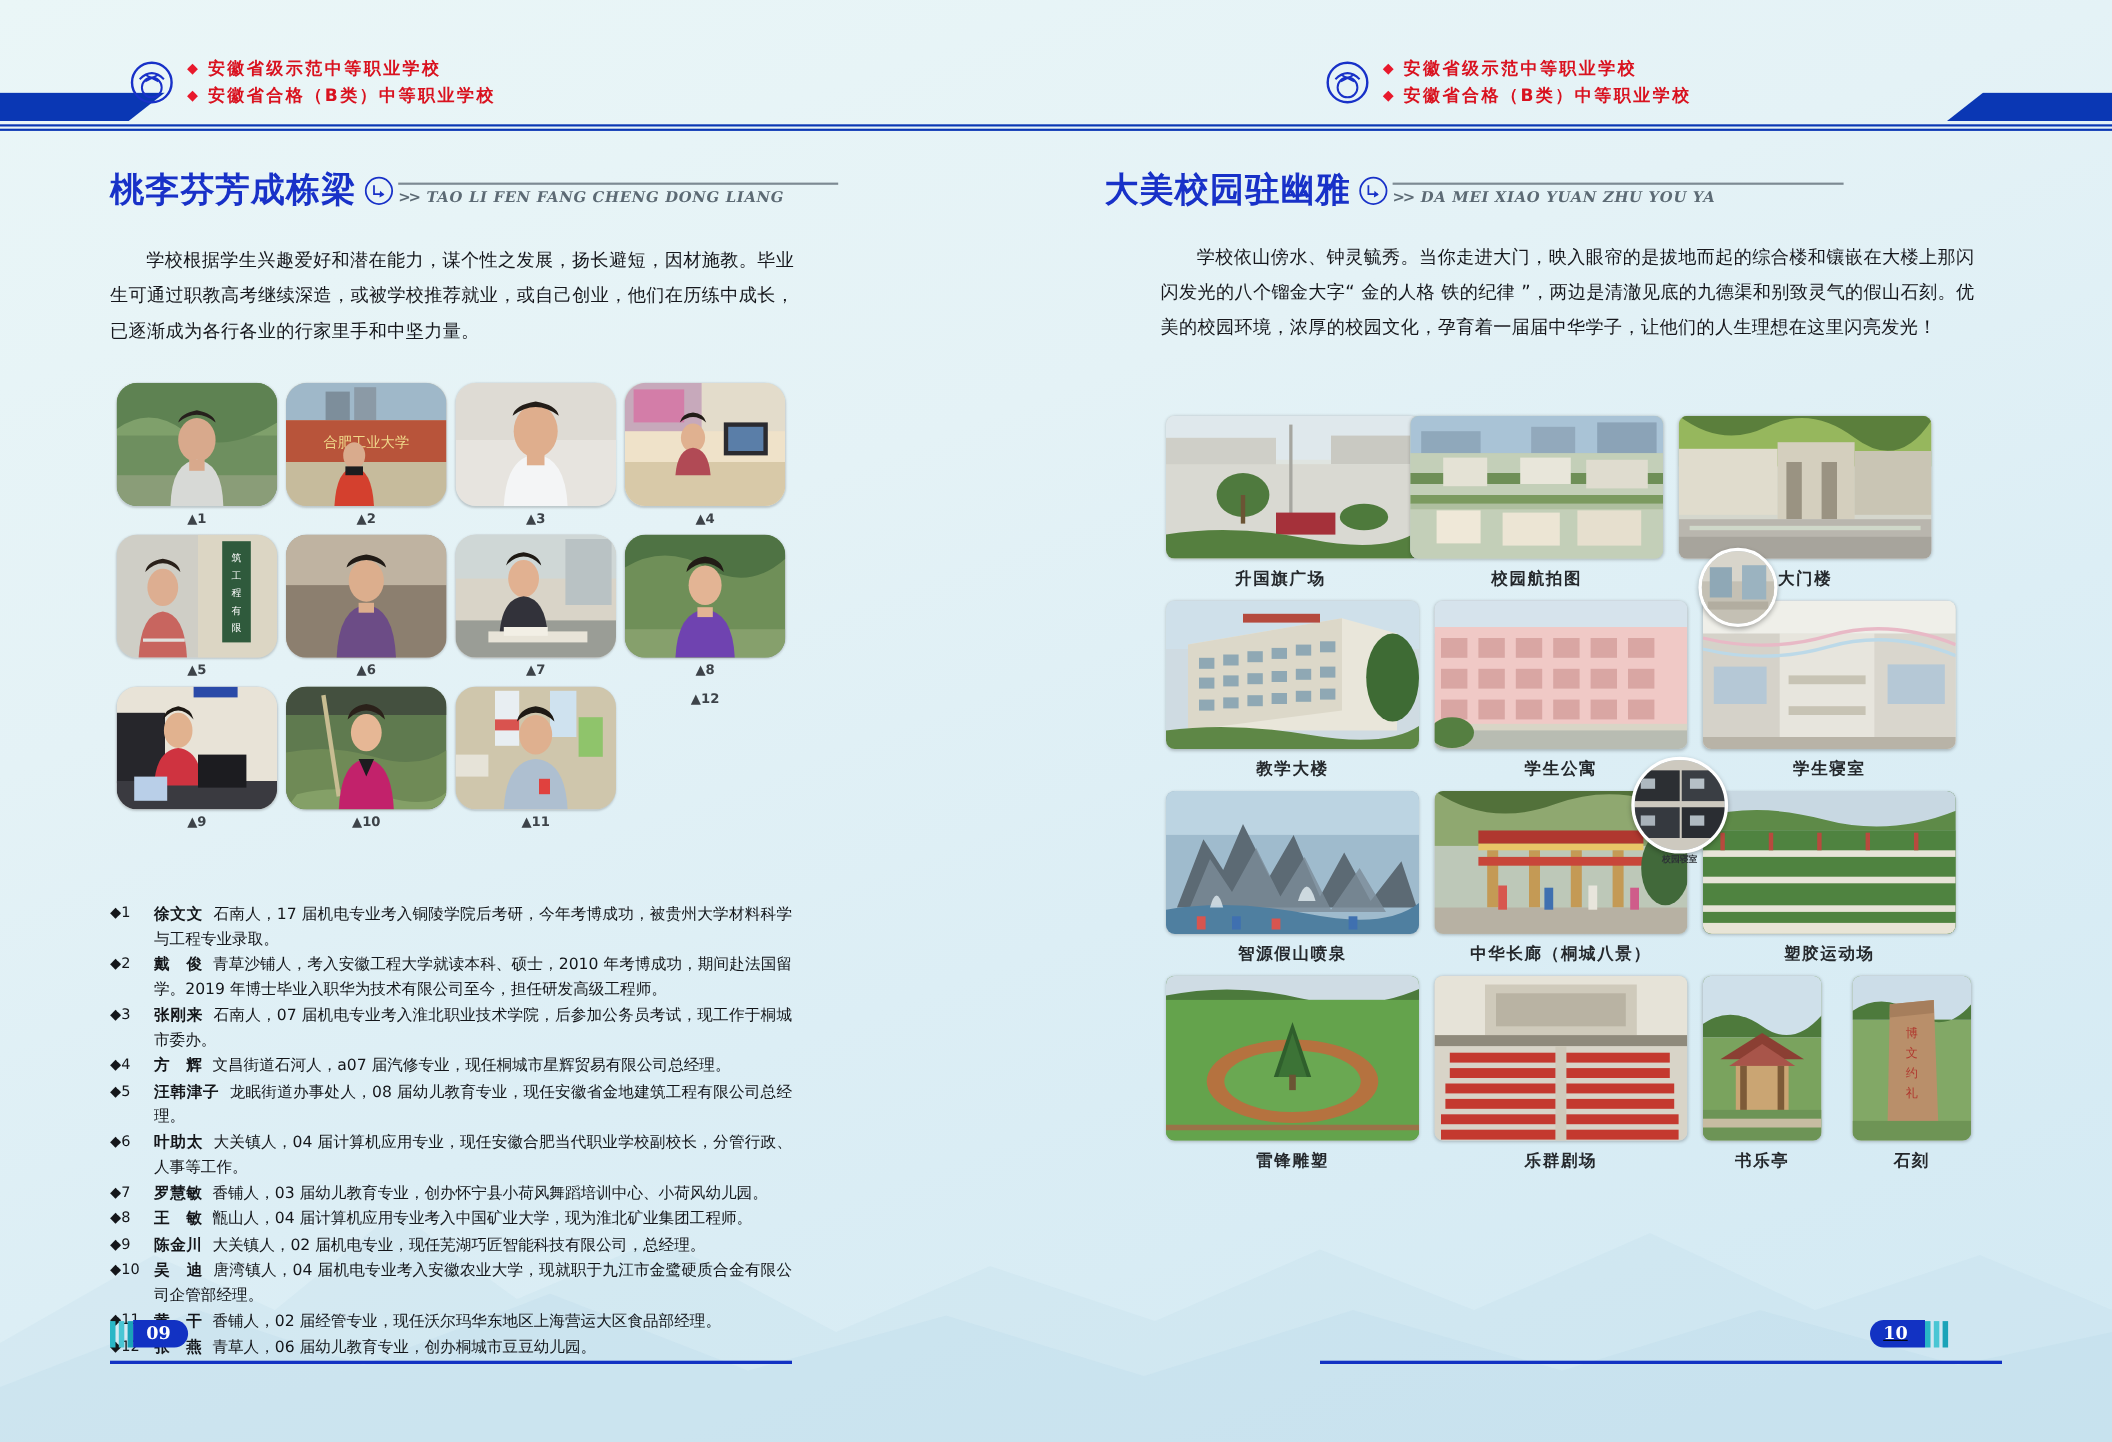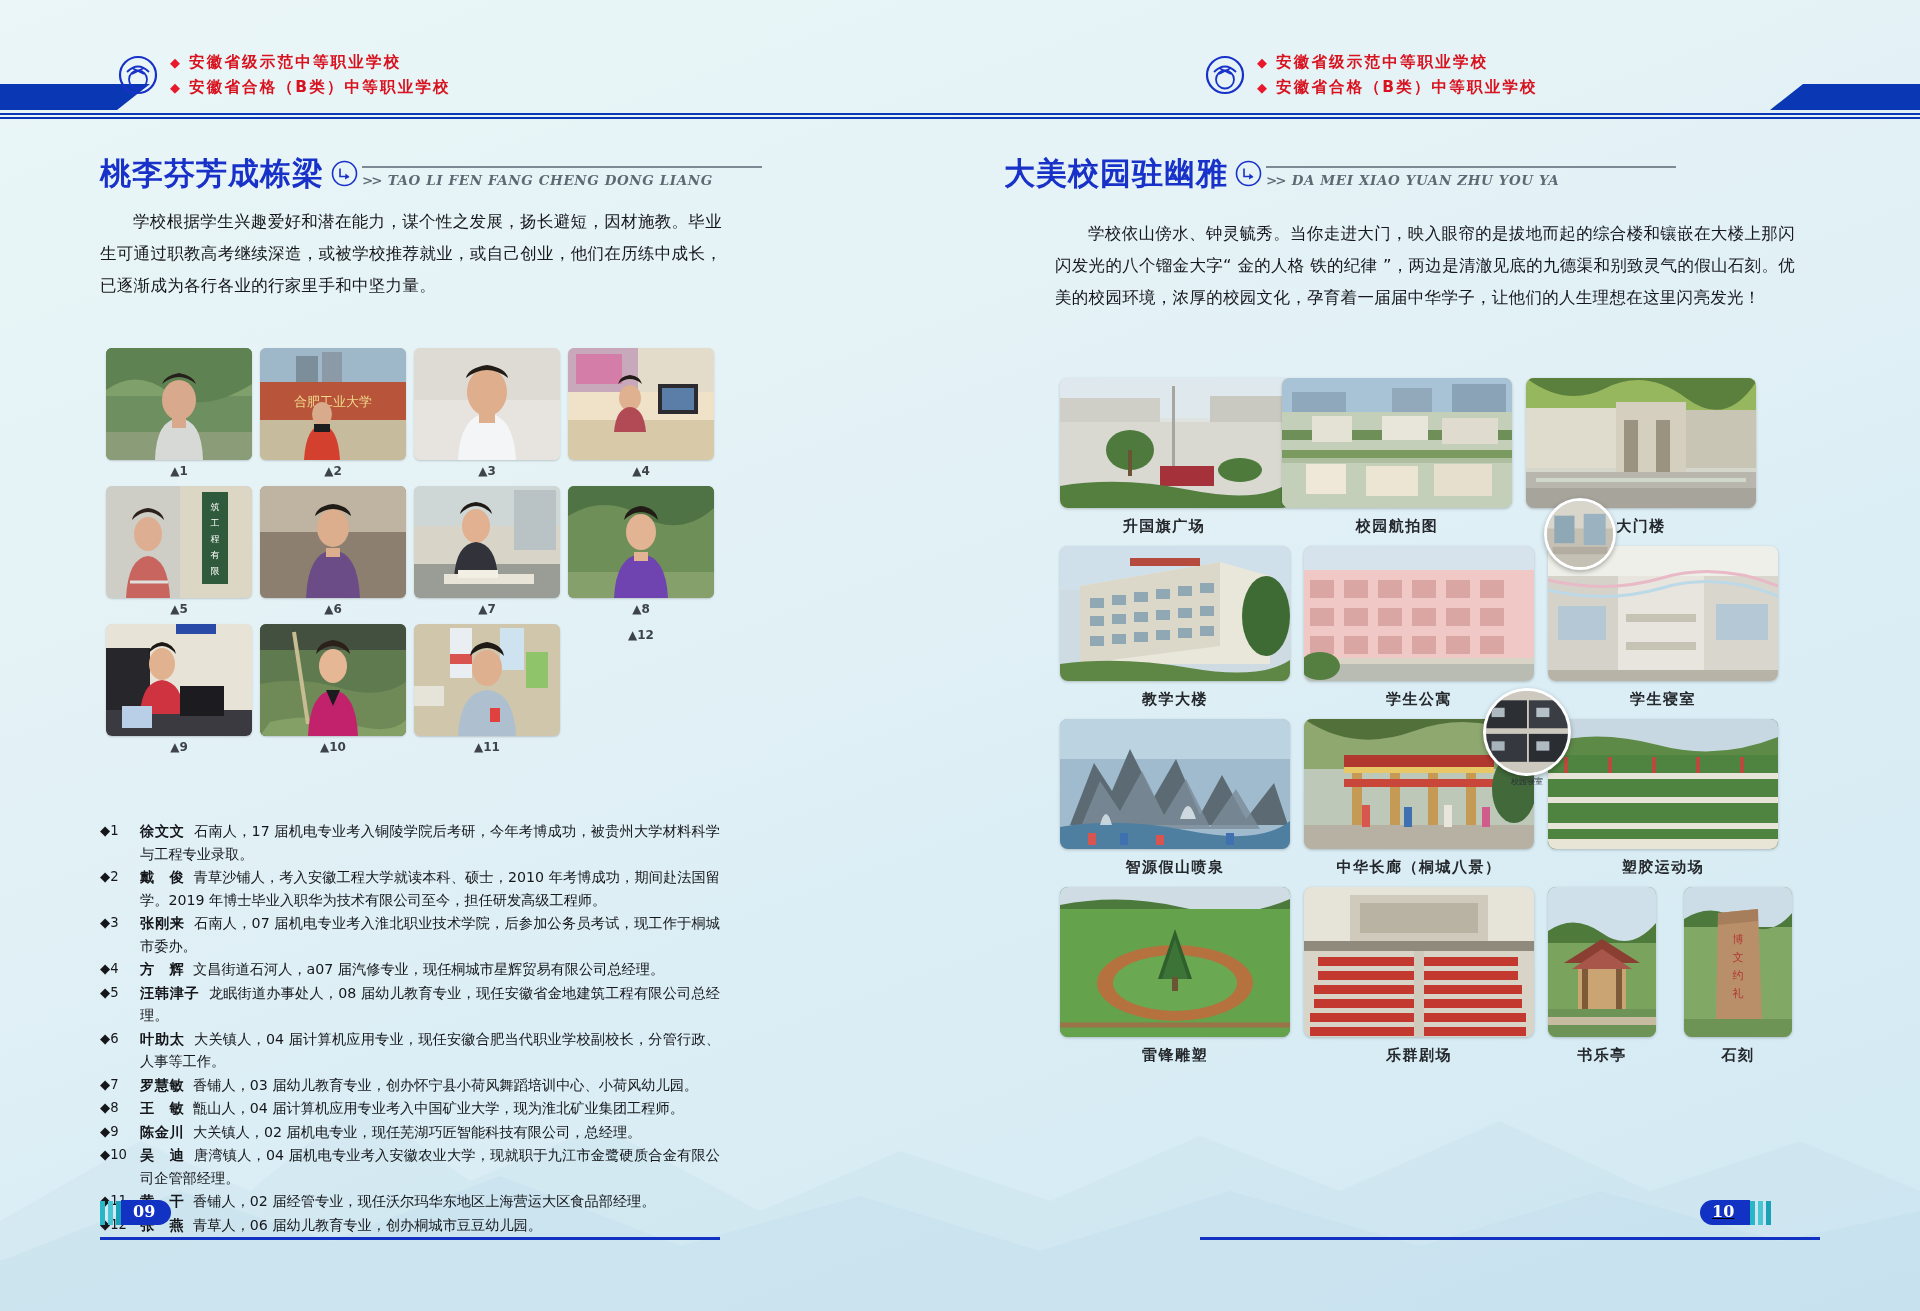--- a/index.html
+++ b/index.html
@@ -71,21 +71,21 @@
     position: absolute; color: #16171c; font-size: 16.5px; line-height: 32px;
     text-align: justify; text-indent: 2em; letter-spacing: .3px;
   }
   
   .pgrid {
     position: absolute; display: grid; grid-template-columns: repeat(4, 146px);
     column-gap: 8px; row-gap: 0;
   }
   .pcell { width: 146px; }
   .pframe {
-    width: 146px; height: 112px; border-radius: 6px; overflow: hidden;
+    width: 146px; height: 112px; border-radius: 19px; overflow: hidden;
     background: #cfd8dd; position: relative;
     box-shadow: 0 1px 2px rgba(0,0,0,.18);
   }
   .pframe svg { display: block; width: 100%; height: 100%; }
   .pcap {
     text-align: center; color: #3d4349; font-size: 12px; margin-top: 4px; margin-bottom: 8px;
     font-weight: 700;
   }
   
   .blist { position: absolute; width: 620px; }
@@ -114,21 +114,21 @@
   }
   
   .bubble {
     position: absolute; border-radius: 50%; overflow: hidden;
     border: 3px solid #ffffff; box-shadow: 0 2px 5px rgba(0,0,0,.3);
     background: #bcc8cf;
   }
   .bubble svg { display: block; width: 100%; height: 100%; }
   .bubble-lbl {
     position: absolute; font-size: 8px; color: #2c3136; text-align: center;
-    width: 60px; font-weight: 400;
+    width: 60px; font-weight: 700;
   }
   
   .foot { position: absolute; display: flex; align-items: center; }
   .foot-bars { display: flex; gap: 3px; }
   .foot-bars i { display: block; width: 5px; height: 24px; background: #29b6c6; }
   .foot-bars i:nth-child(2) { background: #49c6d4; }
   .foot-bars i:nth-child(3) { background: #1aa3b8; }
   .foot-pill {
     background: #1232c3; color: #fff; font-size: 16px; font-weight: 700;
     padding: 2px 16px 3px 12px; line-height: 20px;
@@ -199,21 +199,21 @@
     </svg>
     <div class="sec-tail">
       <div class="sec-rule" style="width:400px;"></div>
       <div class="sec-py">
         <span class="chev">&gt;&gt;</span>
         <span>TAO LI FEN FANG CHENG DONG LIANG</span>
       </div>
     </div>
   </div>
 
-  <div class="para" style="left:100px; top:206px; width:622px;">学校根据学生兴趣爱好和潜在能力，谋个性之发展，扬长避短，因材施教。毕业生可通过职教高考继续深造，或被学校推荐就业，或自己创业，他们在历练中成长，已逐渐成为各行各业的行家里手和中坚力量。</div>
+  <div class="para" style="left:100px; top:221px; width:622px;">学校根据学生兴趣爱好和潜在能力，谋个性之发展，扬长避短，因材施教。毕业生可通过职教高考继续深造，或被学校推荐就业，或自己创业，他们在历练中成长，已逐渐成为各行各业的行家里手和中坚力量。</div>
 
   <div class="pgrid" style="left:106px; top:348px;">
 
     <div class="pcell">
       <div class="pframe">
         <svg viewBox="0 0 146 112" preserveAspectRatio="none">
           <rect width="146" height="112" fill="#6e8f5f"></rect>
           <rect y="0" width="146" height="48" fill="#7fa06b"></rect>
           <path d="M0 42 Q30 20 62 44 T146 36 L146 0 L0 0Z" fill="#5e8252"></path>
           <rect y="84" width="146" height="28" fill="#8a9d78"></rect>

